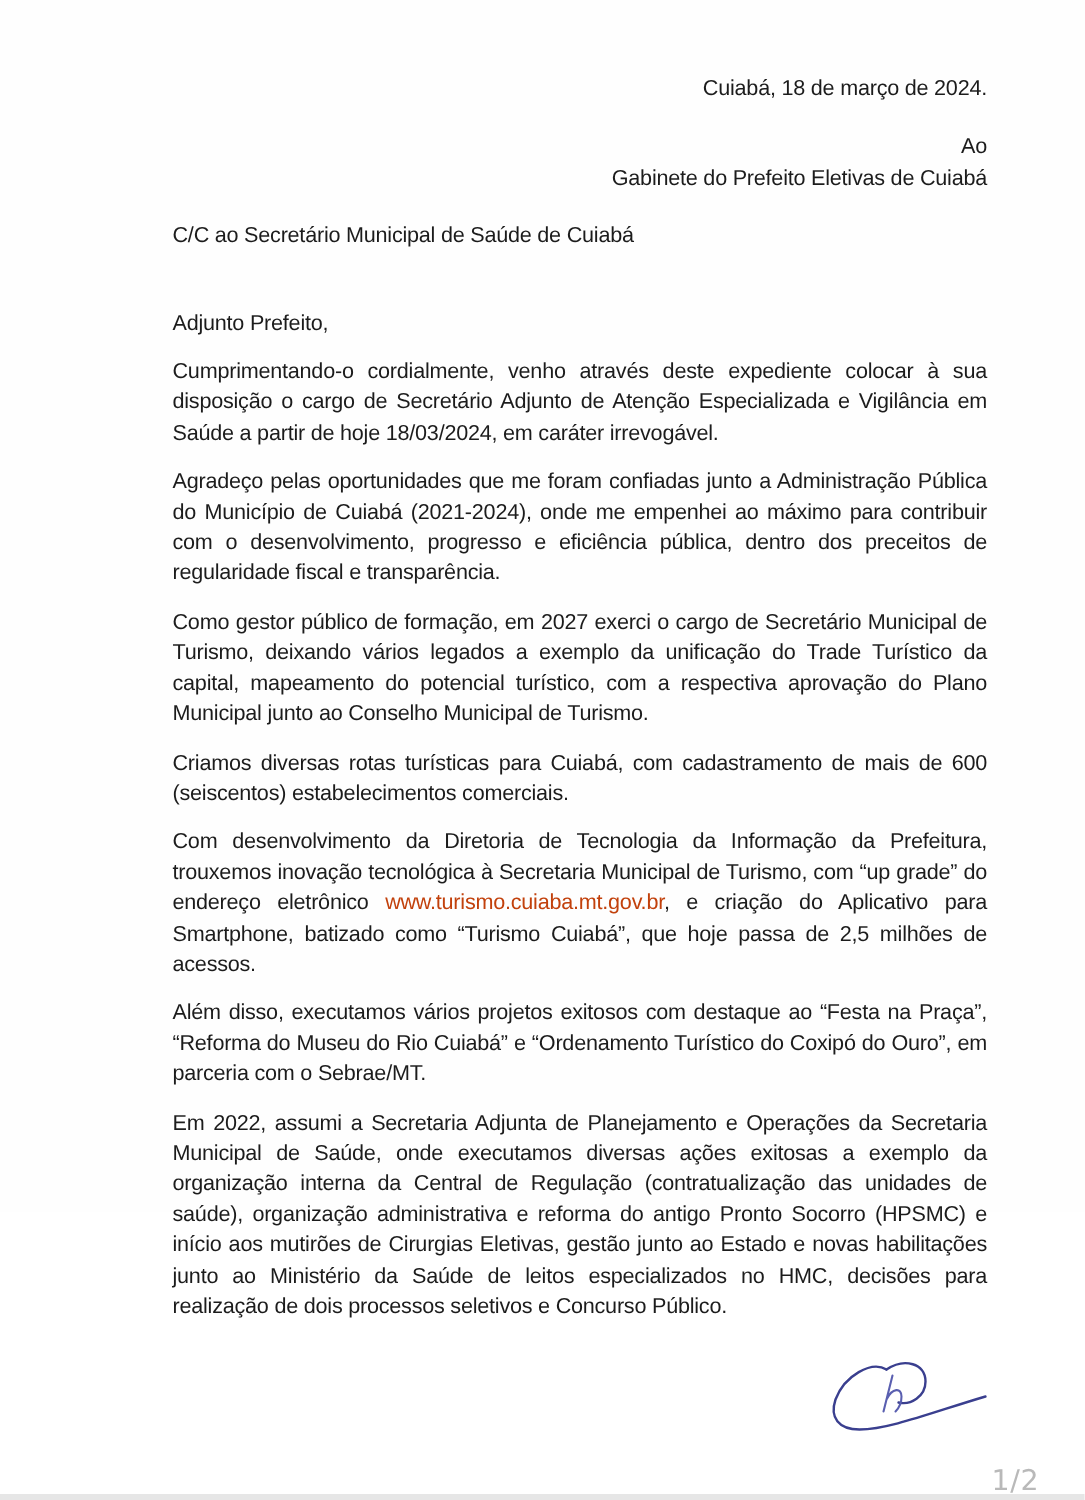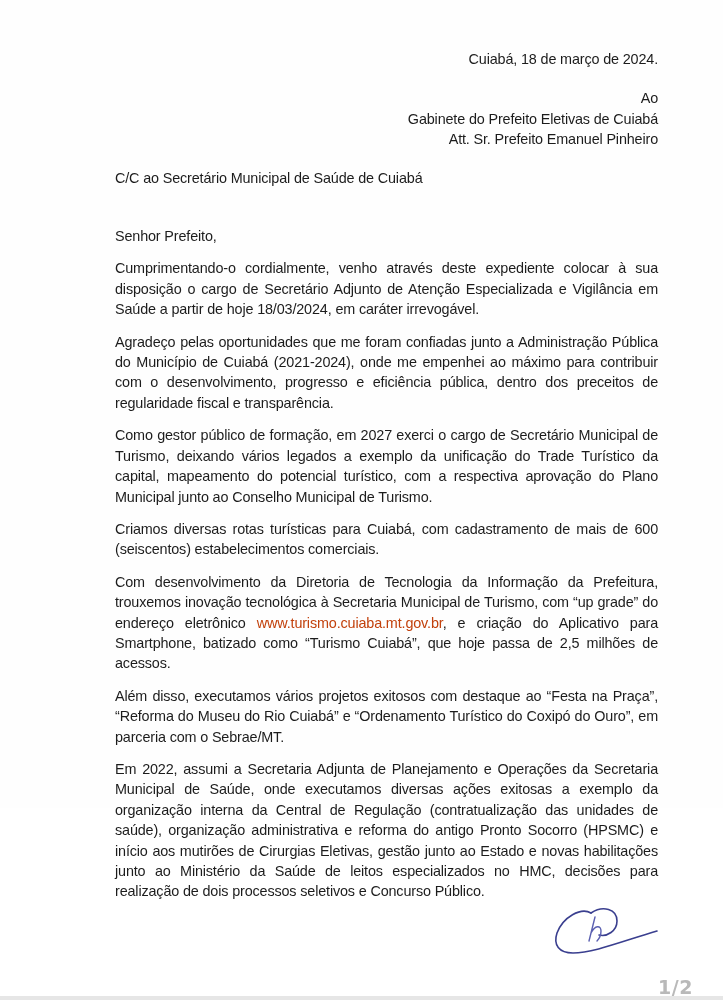--- a/index.html
+++ b/index.html
@@ -67,37 +67,36 @@
       height: 70px;
     }
     .page-number {
       position: absolute;
       right: 30px;
       top: 976px;
       font-size: 19px;
       color: #b9b9b9;
       letter-spacing: 0.5px;
       font-family: "DejaVu Sans", sans-serif;
-      font-weight: 700;
+      font-weight: 400;
     }
   </style>
 </head>
 <body>
 
 <div class="page">
   <div class="content">
     <p class="date">Cuiabá, 18 de março de 2024.</p>
 
     <p class="addr">Ao</p>
     <p class="addr">Gabinete do Prefeito Eletivas de Cuiabá</p>
-    <p class="addr">Att. Sr. Prefeito Emanuel Pinheiro</p>
 
     <p class="cc">C/C ao Secretário Municipal de Saúde de Cuiabá</p>
 
-    <p class="salutation">Senhor Prefeito,</p>
+    <p class="salutation">Adjunto Prefeito,</p>
 
     <p class="para">Cumprimentando-o cordialmente, venho através deste expediente colocar à sua disposição o cargo de Secretário Adjunto de Atenção Especializada e Vigilância em Saúde a partir de hoje 18/03/2024, em caráter irrevogável.</p>
     <p class="para">Agradeço pelas oportunidades que me foram confiadas junto a Administração Pública do Município de Cuiabá (2021-2024), onde me empenhei ao máximo para contribuir com o desenvolvimento, progresso e eficiência pública, dentro dos preceitos de regularidade fiscal e transparência.</p>
     <p class="para">Como gestor público de formação, em 2027 exerci o cargo de Secretário Municipal de Turismo, deixando vários legados a exemplo da unificação do Trade Turístico da capital, mapeamento do potencial turístico, com a respectiva aprovação do Plano Municipal junto ao Conselho Municipal de Turismo.</p>
     <p class="para">Criamos diversas rotas turísticas para Cuiabá, com cadastramento de mais de 600 (seiscentos) estabelecimentos comerciais.</p>
 
     <p class="para"><span>Com desenvolvimento da Diretoria de Tecnologia da Informação da Prefeitura, trouxemos inovação tecnológica à Secretaria Municipal de Turismo, com “up grade” do endereço eletrônico </span><span class="link">www.turismo.cuiaba.mt.gov.br</span><span>, e criação do Aplicativo para Smartphone, batizado como “Turismo Cuiabá”, que hoje passa de 2,5 milhões de acessos.</span></p>
 
     <p class="para">Além disso, executamos vários projetos exitosos com destaque ao “Festa na Praça”, “Reforma do Museu do Rio Cuiabá” e “Ordenamento Turístico do Coxipó do Ouro”, em parceria com o Sebrae/MT.</p>
     <p class="para">Em 2022, assumi a Secretaria Adjunta de Planejamento e Operações da Secretaria Municipal de Saúde, onde executamos diversas ações exitosas a exemplo da organização interna da Central de Regulação (contratualização das unidades de saúde), organização administrativa e reforma do antigo Pronto Socorro (HPSMC) e início aos mutirões de Cirurgias Eletivas, gestão junto ao Estado e novas habilitações junto ao Ministério da Saúde de leitos especializados no HMC, decisões para realização de dois processos seletivos e Concurso Público.</p>

